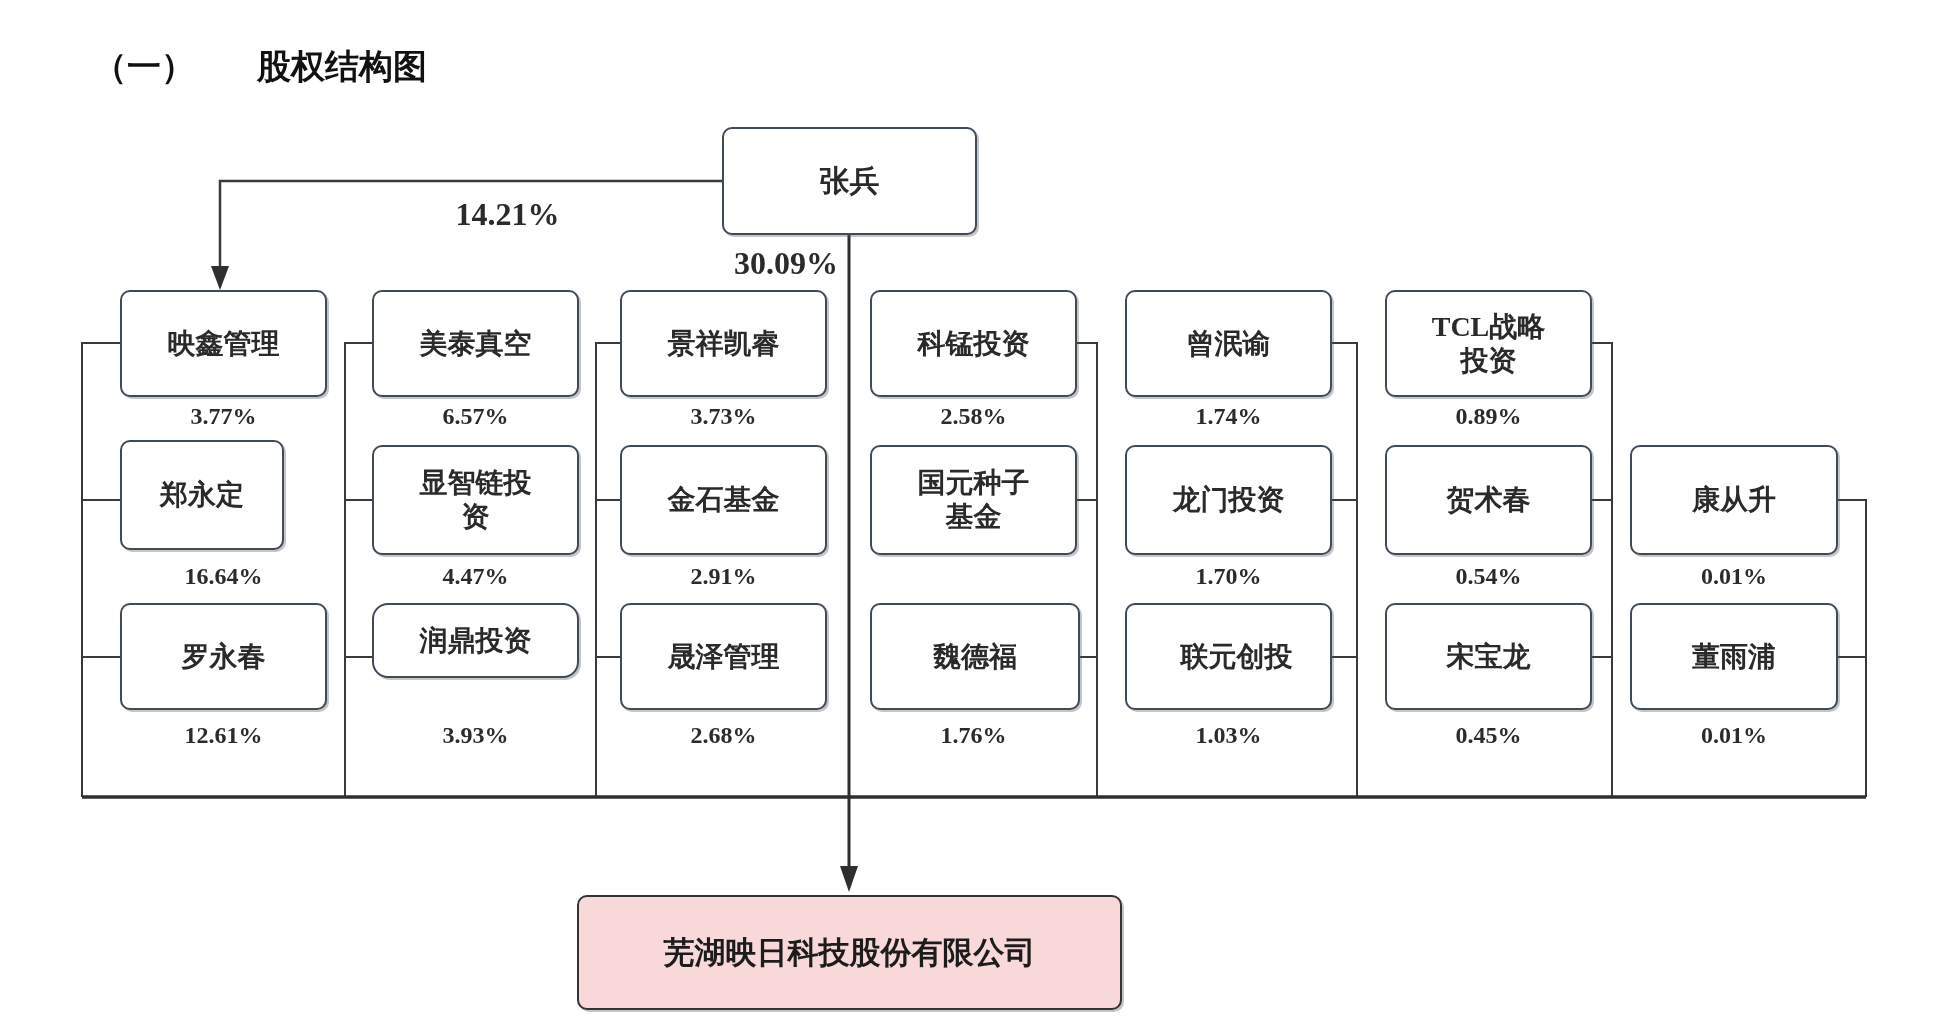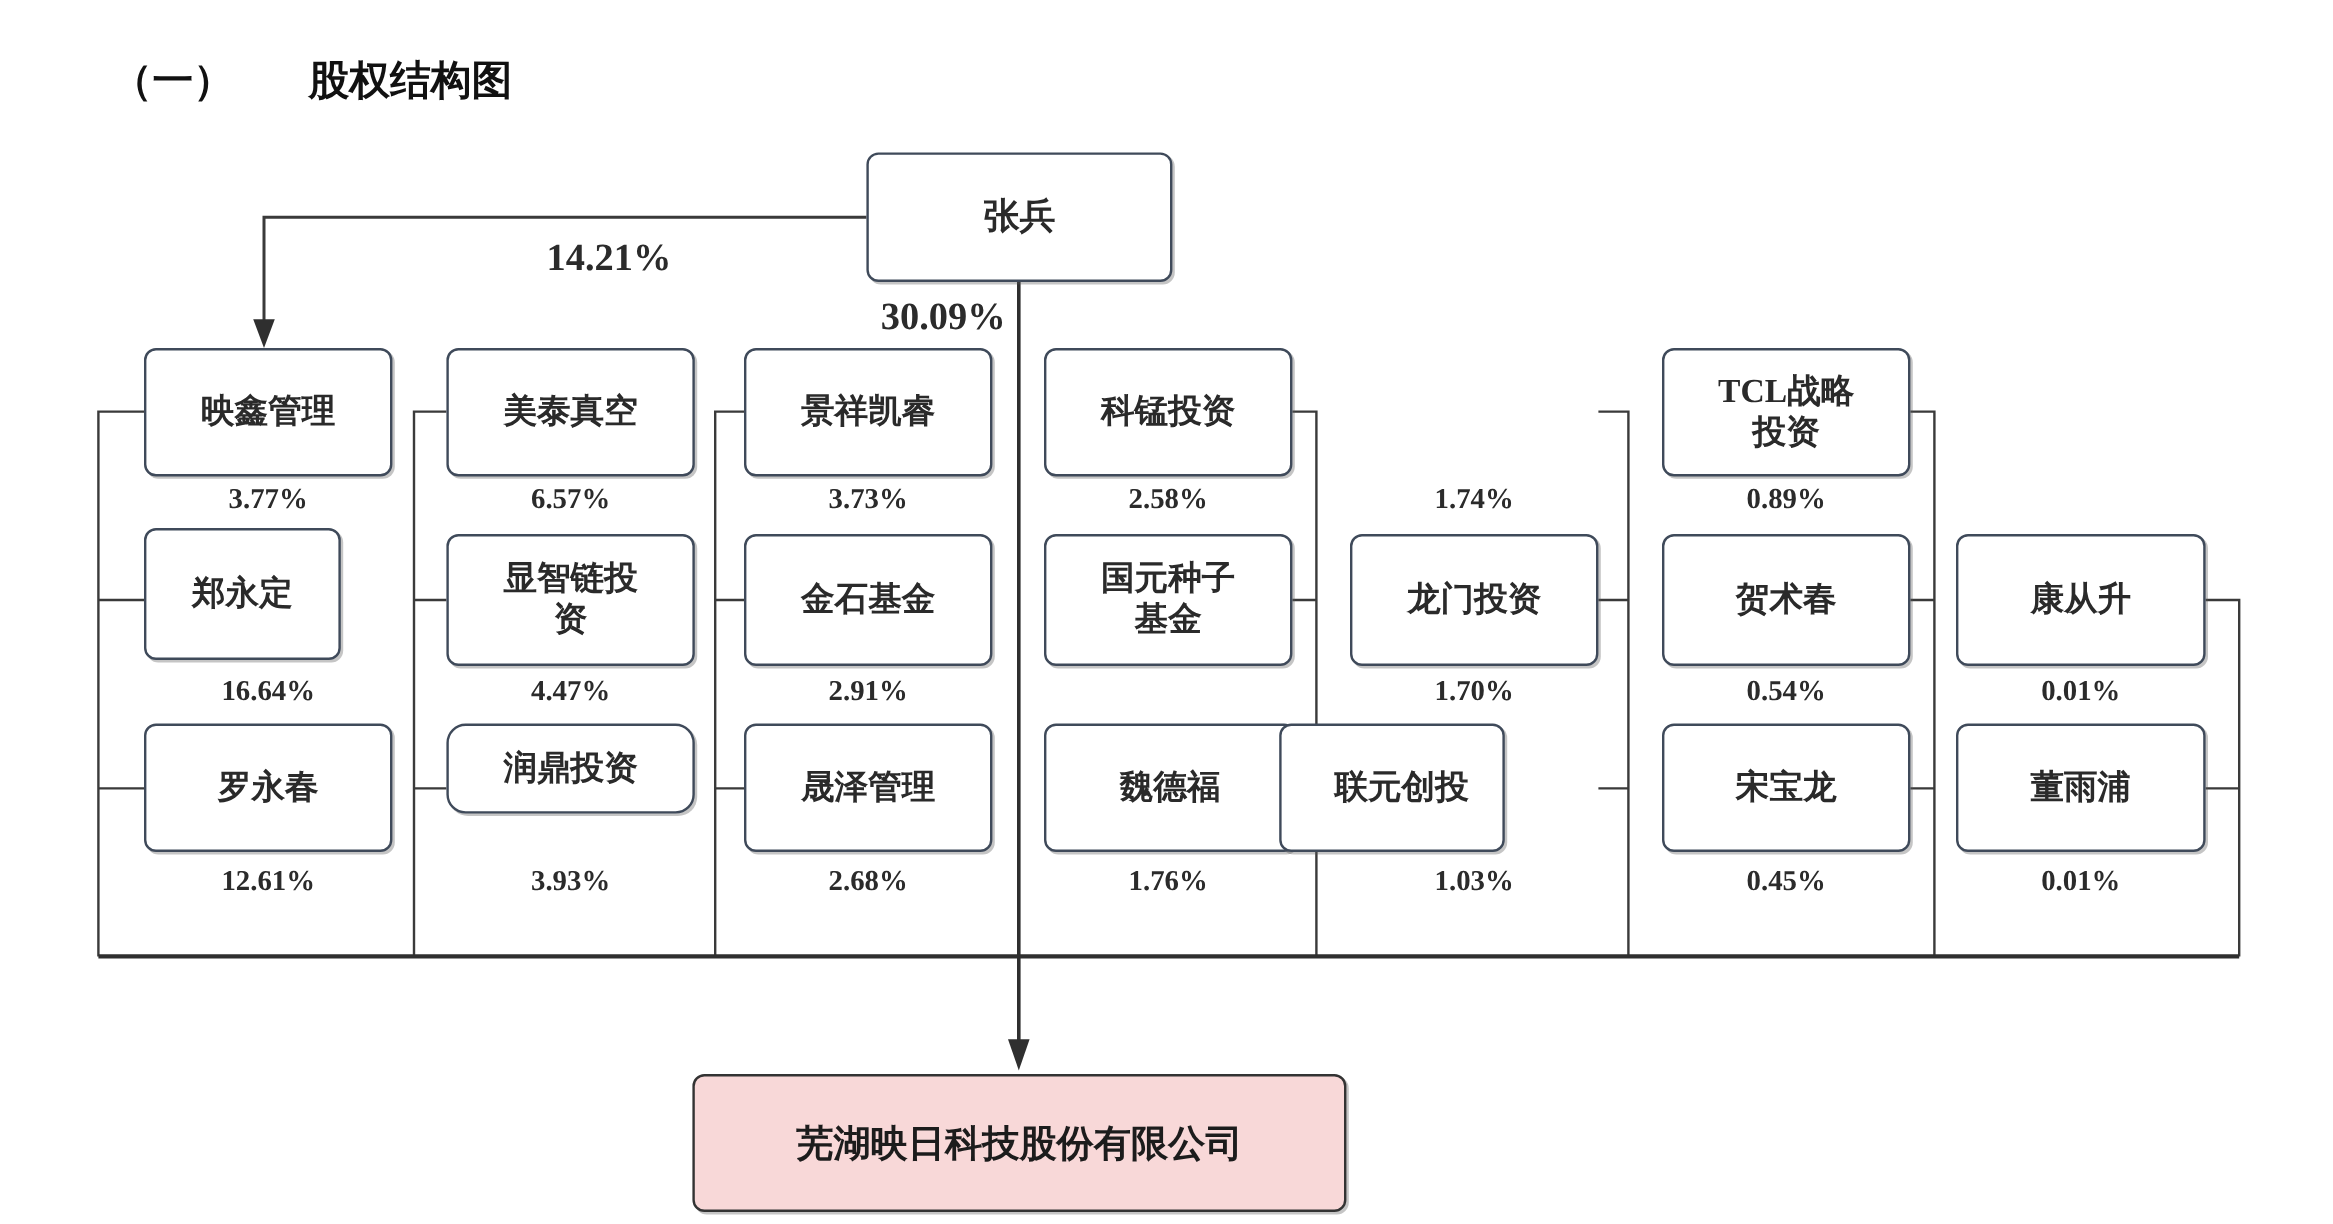--- a/index.html
+++ b/index.html
@@ -115,24 +115,25 @@
   <div class="pct" style="left:620px;top:722px;width:207px;">2.68%</div>
 
   <div class="box" style="left:870px;top:290px;width:207px;height:107px;">科锰投资</div>
   <div class="pct" style="left:870px;top:403px;width:207px;">2.58%</div>
   <div class="box" style="left:870px;top:445px;width:207px;height:110px;">国元种子
 基金</div>
   <div class="pct" style="left:870px;top:563px;width:207px;margin-top:44px;">1.89%</div>
   <div class="box" style="left:870px;top:603px;width:210px;height:107px;">魏德福</div>
   <div class="pct" style="left:870px;top:722px;width:207px;">1.76%</div>
 
+  <div class="box" style="left:1125px;top:290px;width:207px;height:107px;">曾泯谕</div>
   <div class="pct" style="left:1125px;top:403px;width:207px;">1.74%</div>
   <div class="box" style="left:1125px;top:445px;width:207px;height:110px;">龙门投资</div>
   <div class="pct" style="left:1125px;top:563px;width:207px;">1.70%</div>
-  <div class="box" style="left:1066px;top:603px;width:188px;height:107px;padding-left:16px;">联元创投</div>
+  <div class="box" style="left:1125px;top:603px;width:207px;height:107px;padding-left:16px;">联元创投</div>
   <div class="pct" style="left:1125px;top:722px;width:207px;">1.03%</div>
 
   <div class="box" style="left:1385px;top:290px;width:207px;height:107px;">TCL战略
 投资</div>
   <div class="pct" style="left:1385px;top:403px;width:207px;">0.89%</div>
   <div class="box" style="left:1385px;top:445px;width:207px;height:110px;">贺术春</div>
   <div class="pct" style="left:1385px;top:563px;width:207px;">0.54%</div>
   <div class="box" style="left:1385px;top:603px;width:207px;height:107px;">宋宝龙</div>
   <div class="pct" style="left:1385px;top:722px;width:207px;">0.45%</div>
 

